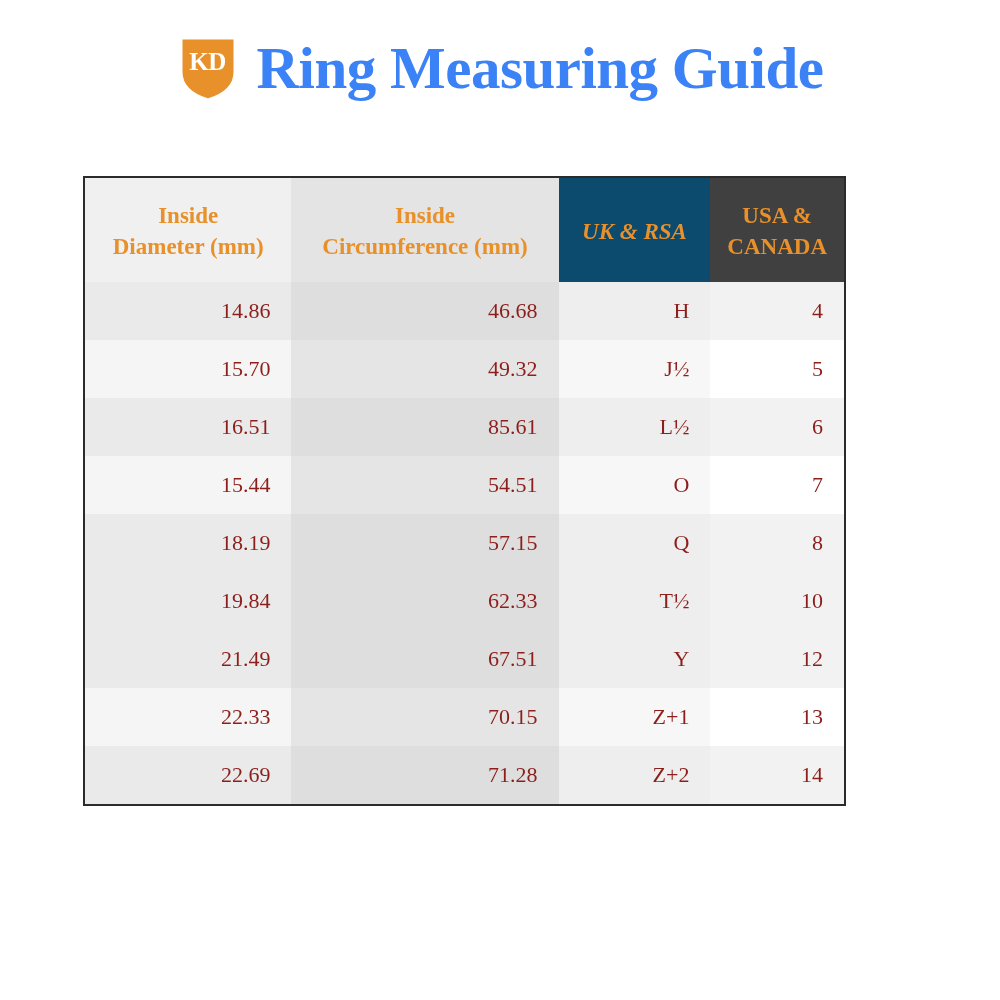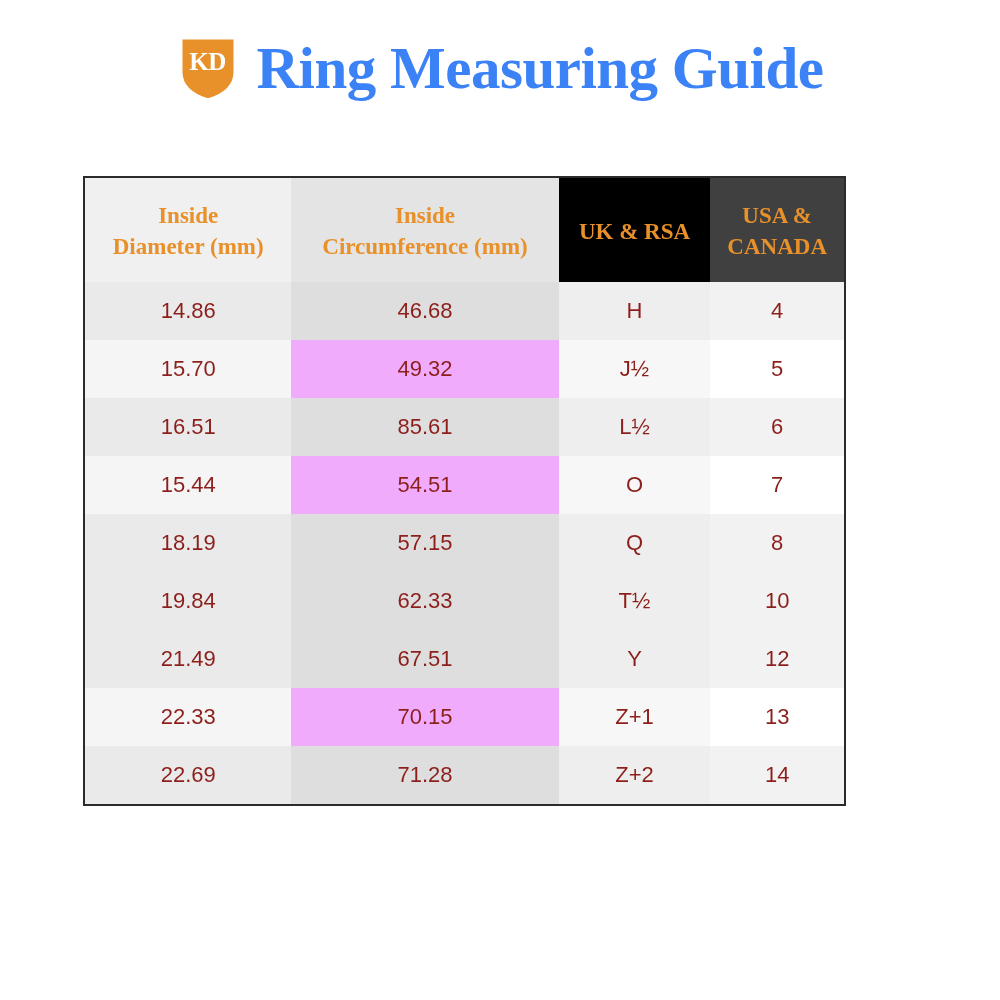--- a/index.html
+++ b/index.html
@@ -93,36 +93,36 @@
     font-size: 23px;
     line-height: 1.35;
     color: #e8912a;
     text-align: center;
     padding: 22px 10px 20px 10px;
     vertical-align: middle;
     border: none;
   }
   thead th.shade-a { background: #f0f0f0; }
   thead th.shade-b { background: #e4e4e4; }
-  thead th.shade-c { background: #000000; }
+  thead th.shade-c { background: #0c4a6e; font-style: italic; }
   thead th.shade-d { background: #404040; }
 
   tbody td {
-    font-family: Liberation Sans, sans-serif;
+    font-family: Liberation Serif, serif;
     font-size: 22px;
     color: #8c1f1b;
-    text-align: center;
+    text-align: right;
     padding: 13px 21px;
     height: 32px;
     border: none;
   }
 
   
   tbody td.col0 { background: #f5f5f5; }
-  tbody td.col1 { background: #f0abfc; }
+  tbody td.col1 { background: #e5e5e5; }
   tbody td.col2 { background: #f7f7f7; }
   tbody td.col3 { background: #ffffff; }
 
   
   tbody tr.alt td.col0 { background: #eaeaea; }
   tbody tr.alt td.col1 { background: #dedede; }
   tbody tr.alt td.col2 { background: #eeeeee; }
   tbody tr.alt td.col3 { background: #f2f2f2; }
 </style>
 </head>

